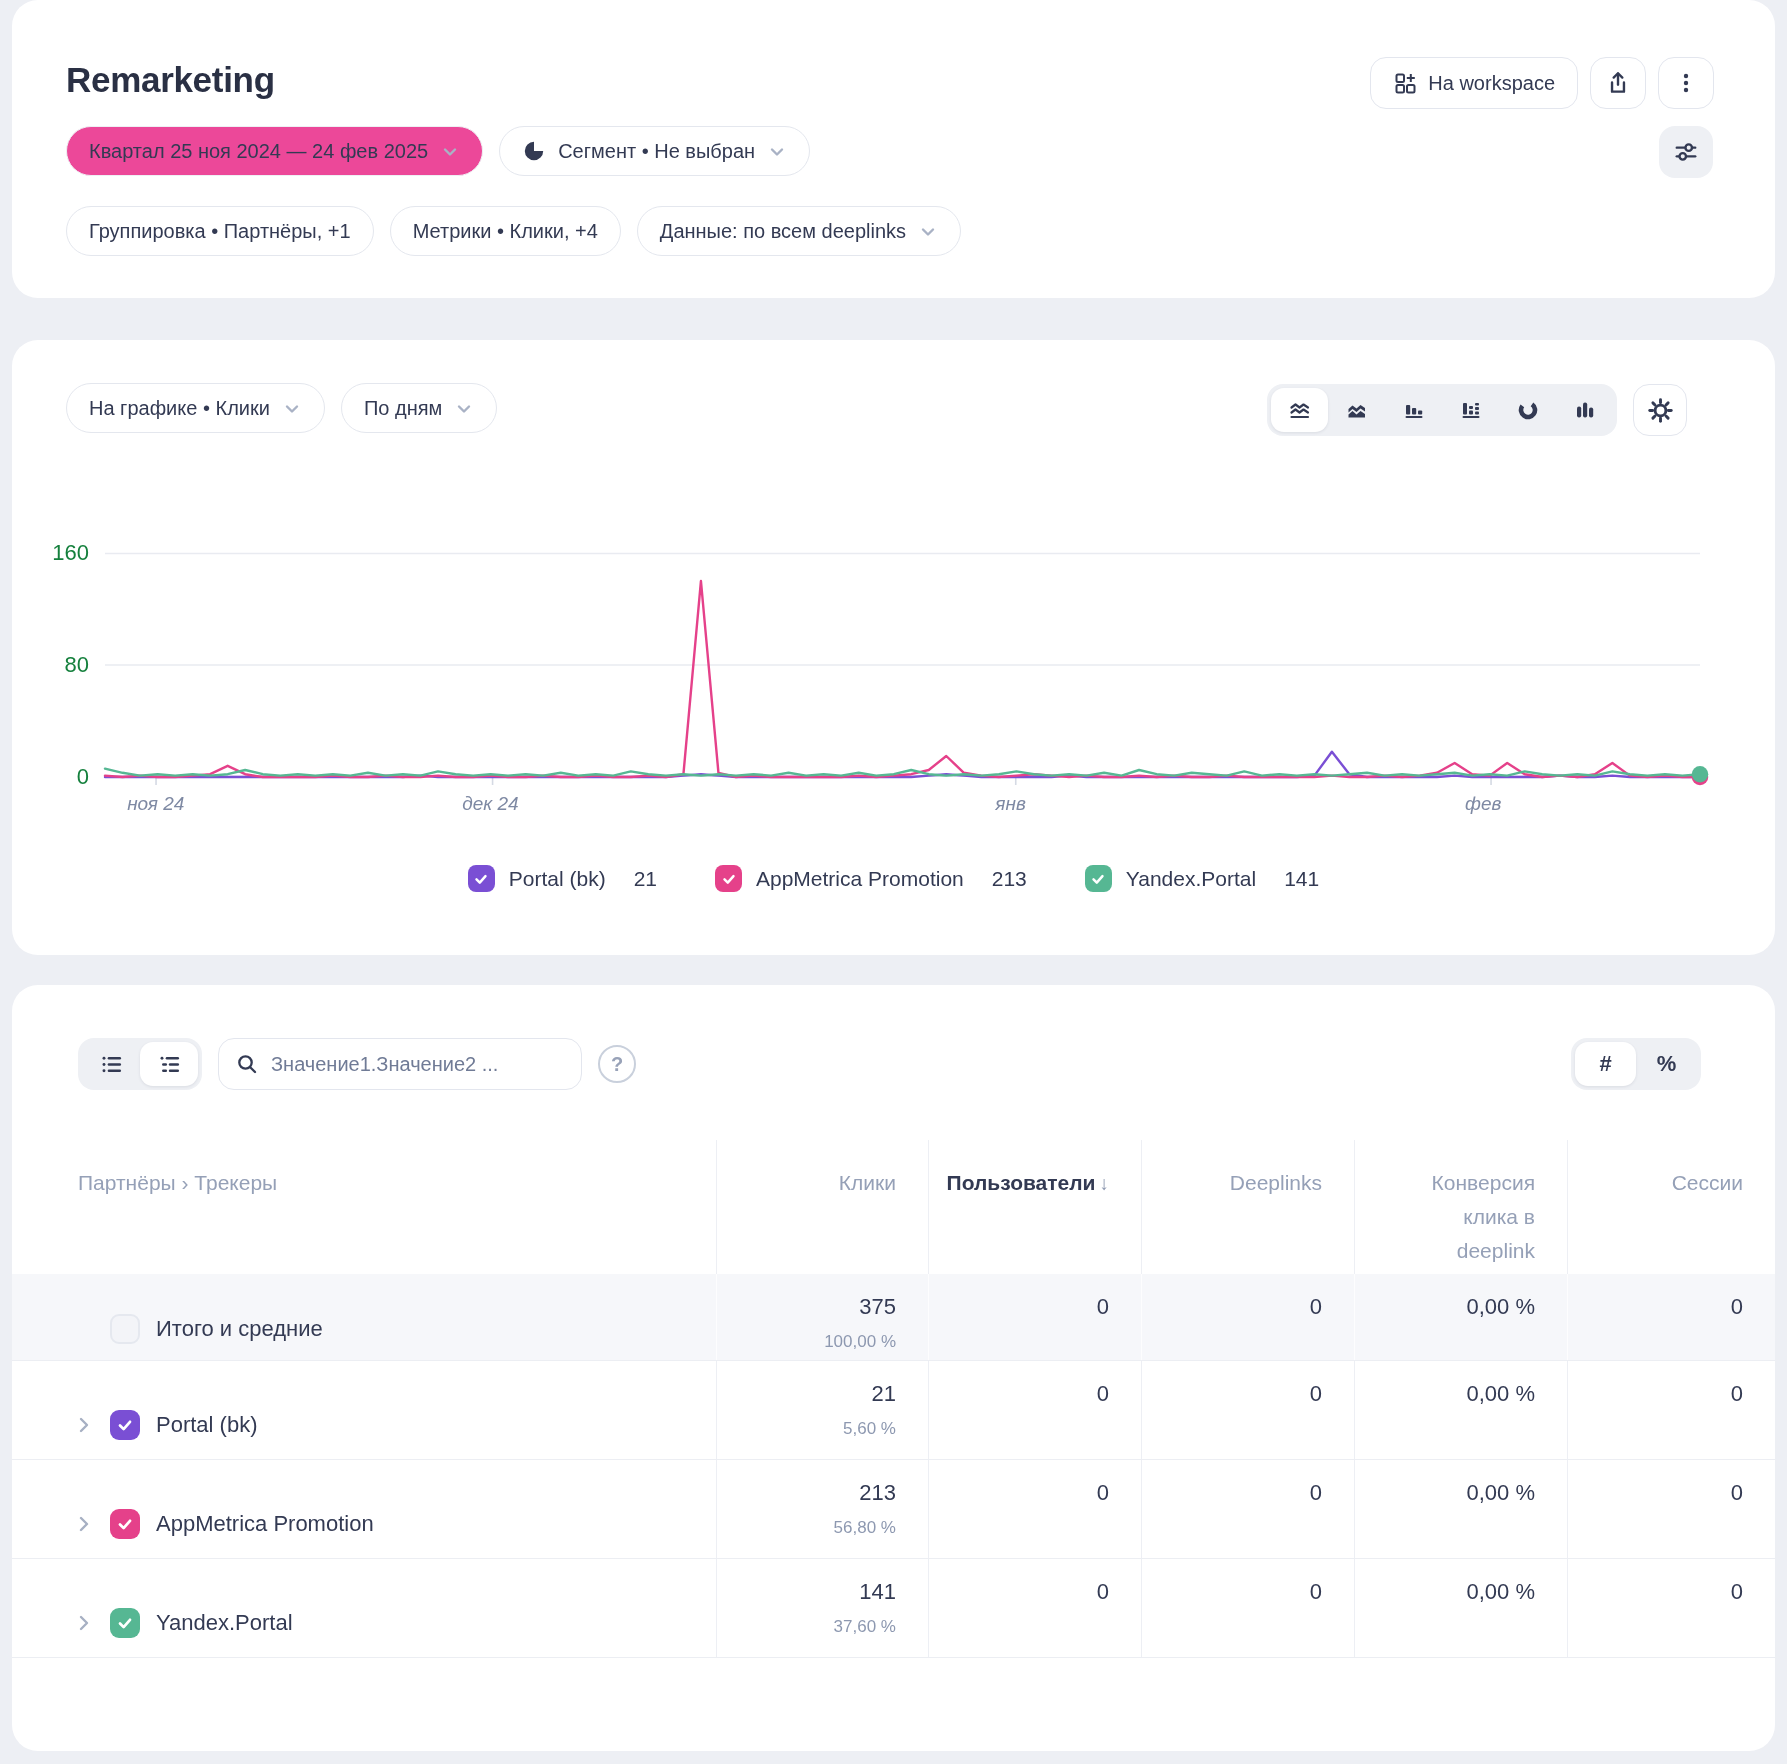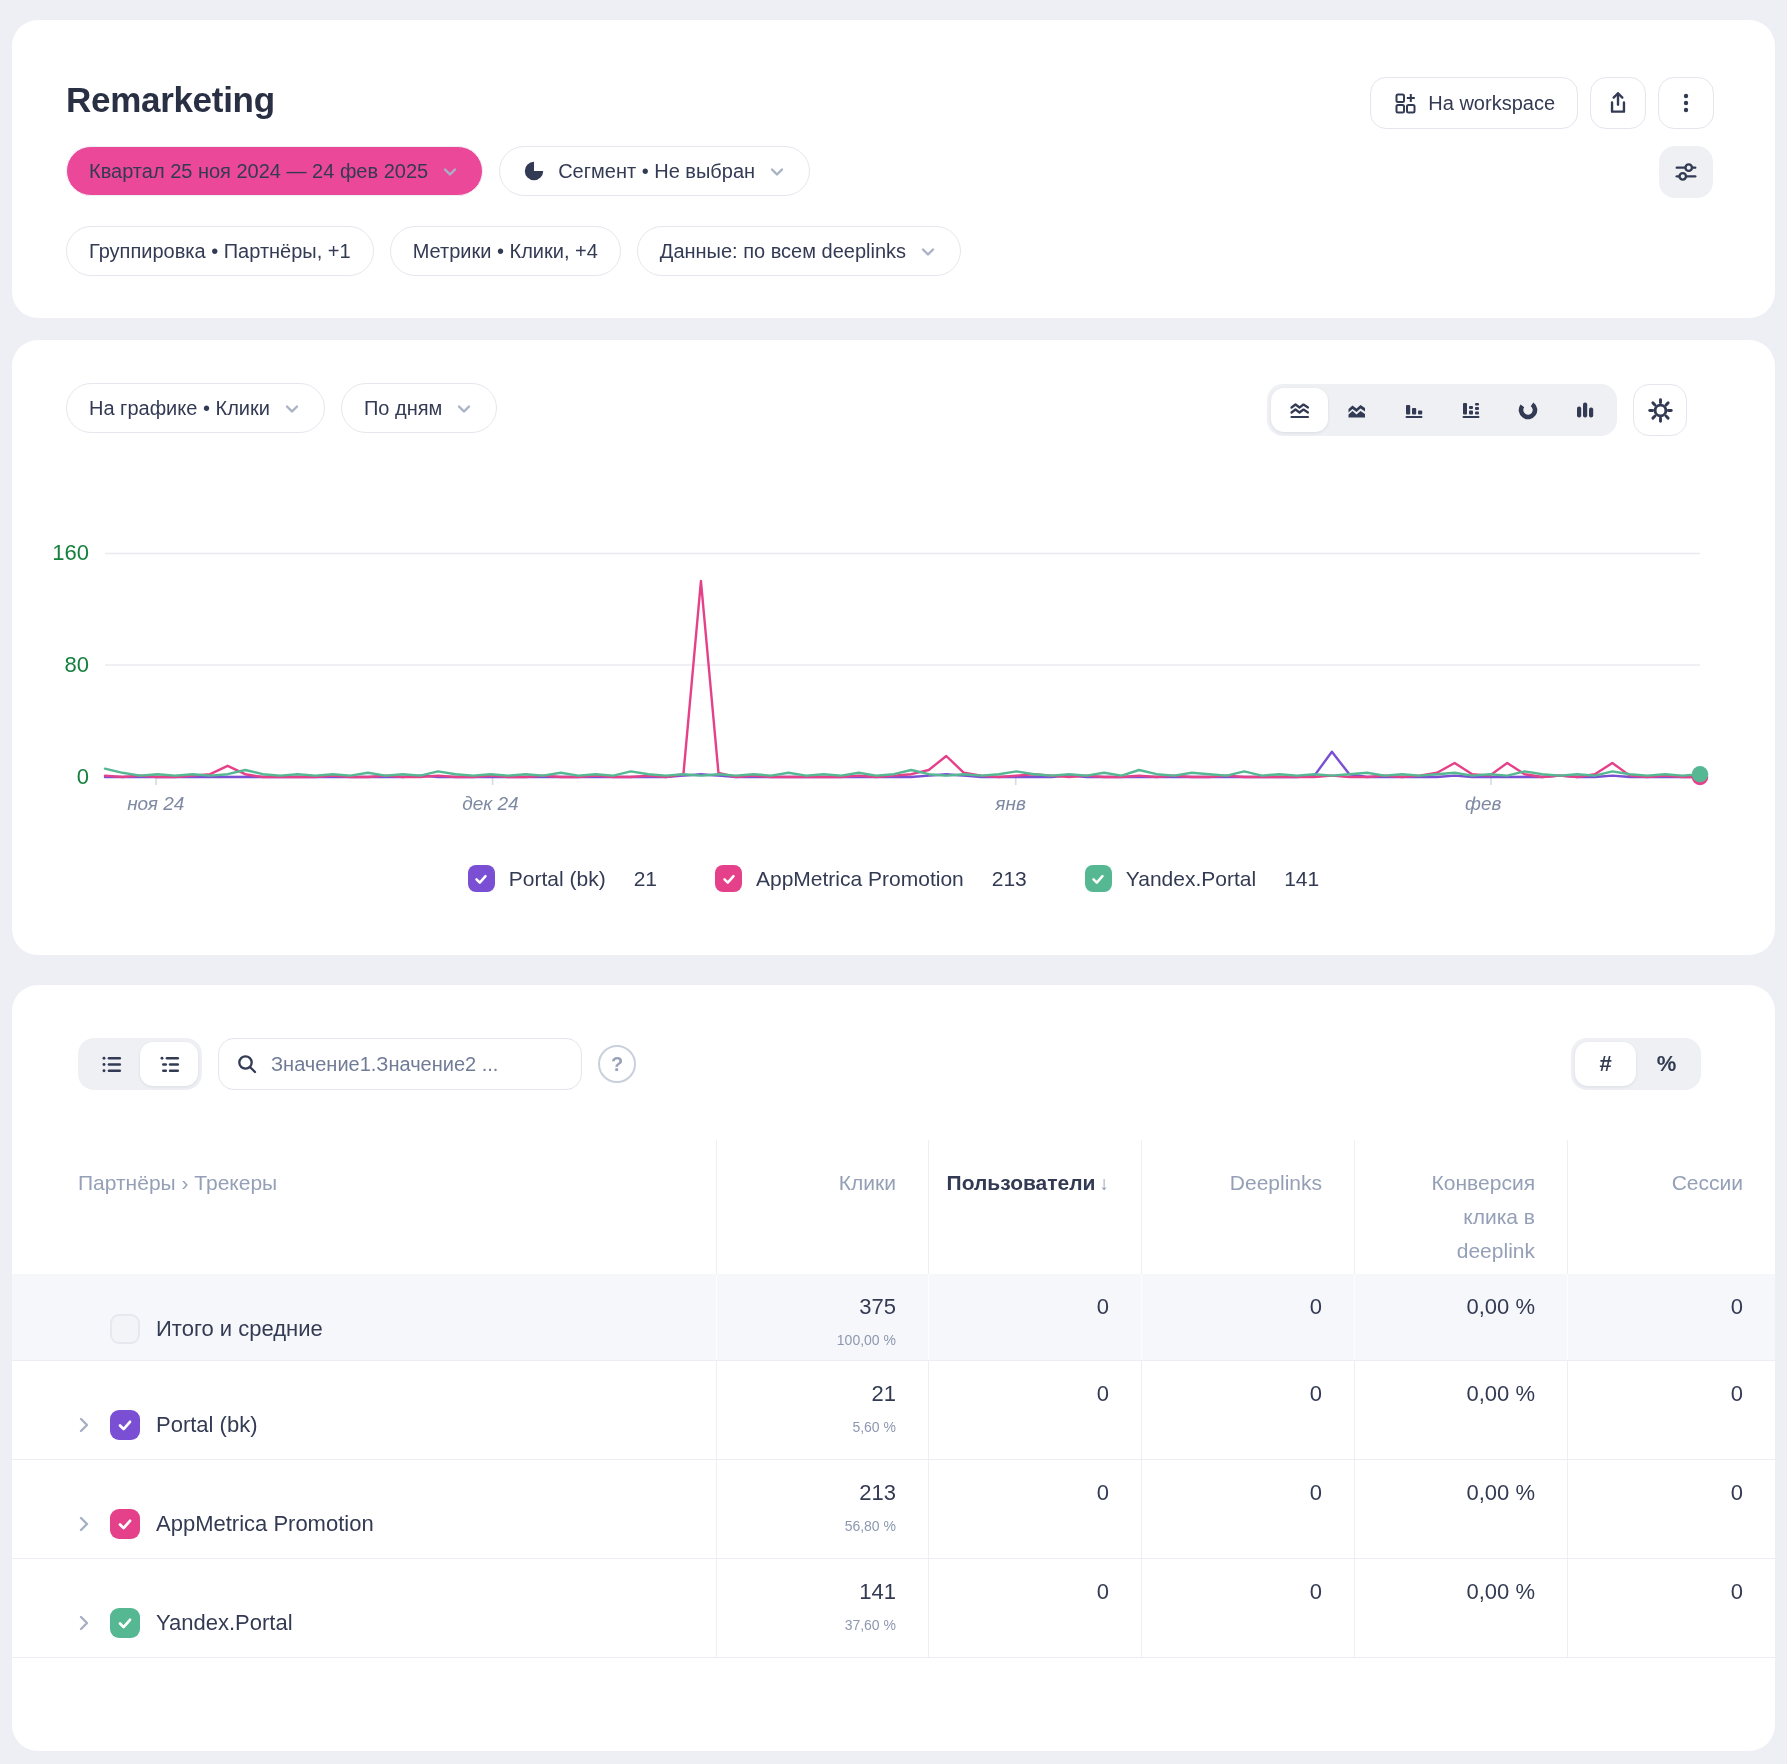--- a/index.html
+++ b/index.html
@@ -1,19 +1,19 @@
 <!DOCTYPE html>
 <html><head>
 <meta charset="utf-8">
 <style>
   * { margin:0; padding:0; box-sizing:border-box; }
   html,body { width:1787px; height:1764px; }
   body { position:relative; background:#edeff4; font-family:"Liberation Sans","DejaVu Sans",sans-serif; color:#333a53; }
   .card { position:absolute; left:12px; right:12px; background:#fff; border-radius:26px; }
-  #card-top { top:20px; height:298px; }
+  #card-top { top:0; height:298px; }
   #card-chart { top:340px; height:615px; }
   #card-table { top:985px; height:766px; }
 
   .page-title { position:absolute; left:54px; top:60px; font-size:35px; font-weight:700; color:#2a3044; letter-spacing:-.3px; }
 
   .top-actions { position:absolute; top:57px; right:61px; display:flex; gap:12px; align-items:center; }
   .btn { display:flex; align-items:center; justify-content:center; gap:11px; height:52px; background:#fff;
          border:1px solid #e3e6ee; border-radius:16px; font-size:20px; color:#333a53; padding:0 22px; cursor:pointer; }
   .btn.icon-only { width:56px; padding:0; }
 
@@ -69,21 +69,21 @@
   .th-sorted { color:#333a53; font-weight:700; }
   .sort-arrow { color:#8d98b0; font-weight:400; font-size:19px; margin-left:4px; }
   .th-wrap { display:inline-block; max-width:150px; }
 
   .brow { border-top:1px solid #eceef3; }
   .brow .tcell { font-size:22px; color:#333a53; }
   .row-total { height:86px; background:#f6f7fa; border-top:none; }
   .row-total .tcell { border-left-color:#fdfdfe; }
   .row-data { height:99px; }
   .row-end { border-top:1px solid #eceef3; height:79px; }
-  .pct { font-size:14px; color:#8d98b0; margin-top:12px; }
+  .pct { font-size:17px; color:#8d98b0; margin-top:12px; }
   .name-cell { display:flex; align-items:center; gap:0; padding-top:30px !important; }
   .row-total .name-cell { padding-top:23px !important; }
   .expander { width:38px; margin-left:60px; display:flex; align-items:center; cursor:pointer; flex:0 0 auto; }
   .no-exp { margin-left:98px; }
   .row-cbx { width:30px; height:30px; border-radius:9px; display:flex; align-items:center; justify-content:center; cursor:pointer; flex:0 0 auto; }
   .row-cbx.empty { background:#f3f4f8; border:2px solid #e5e8ef; }
   .row-name { margin-left:16px; font-size:22px; color:#333a53; }
 
   svg.ic { display:block; }
 </style>

